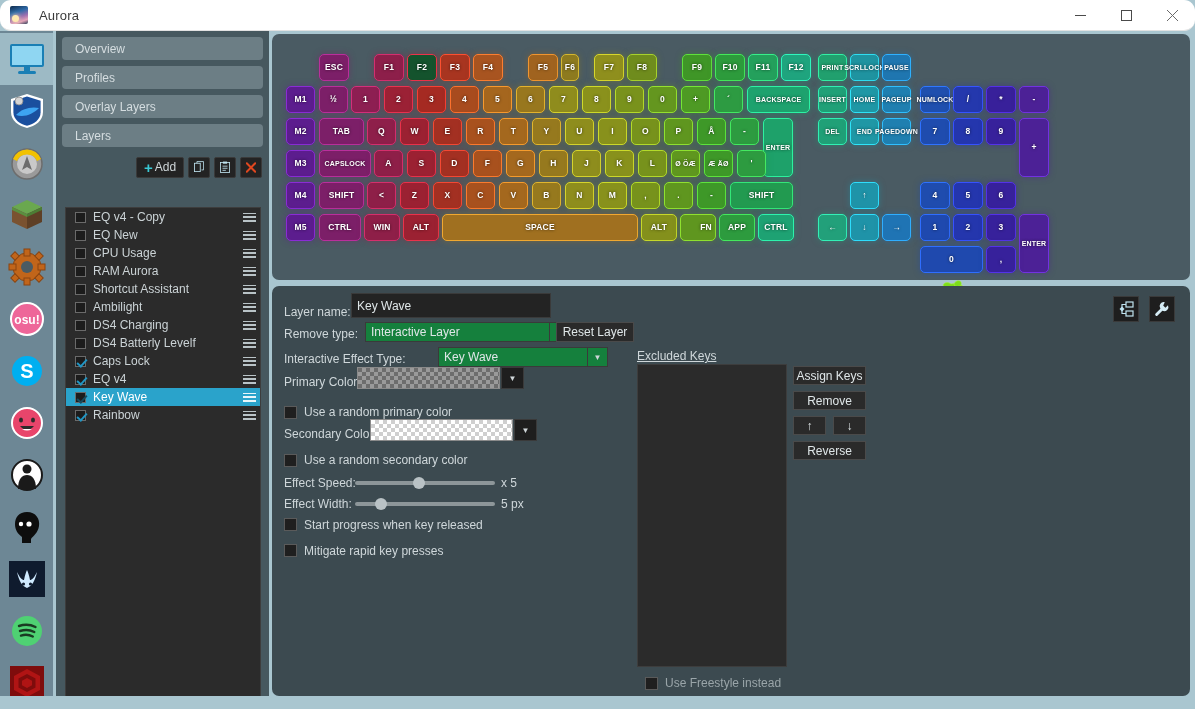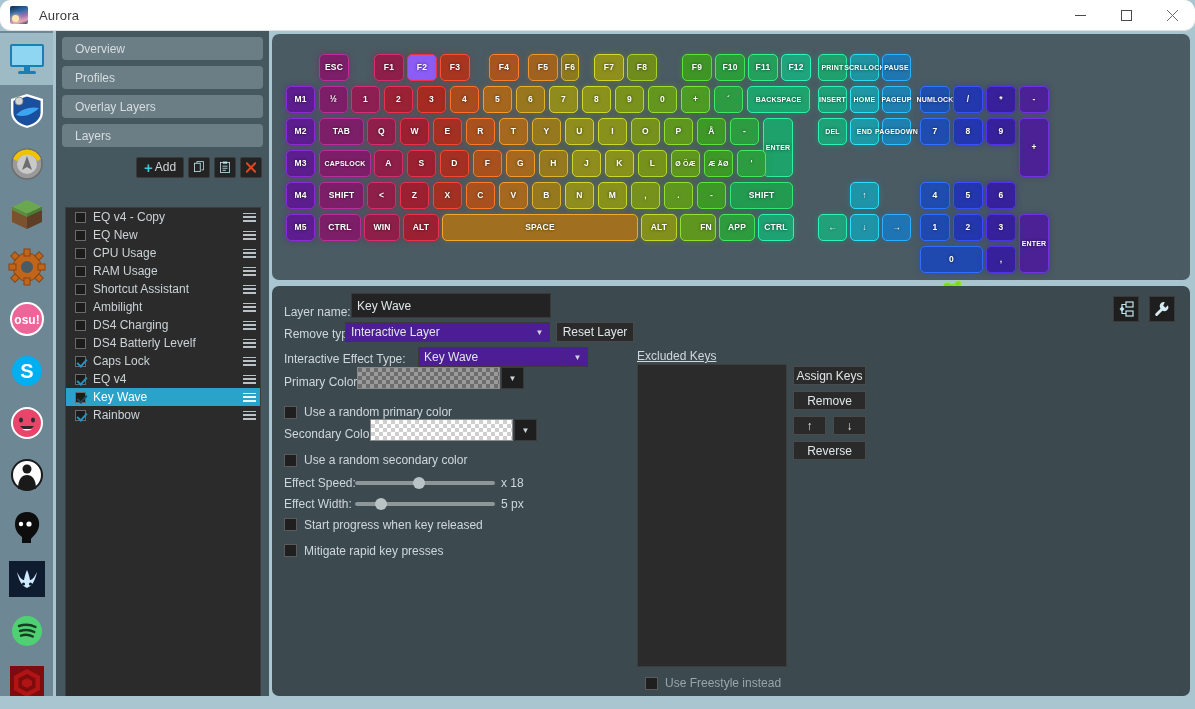--- a/index.html
+++ b/index.html
@@ -103,22 +103,22 @@
   #settings{
     position:absolute; left:272px; top:286px; width:918px; height:410px;
     background:#3c4a50; border-radius:7px;
   }
   .lbl{ position:absolute; color:#cfd7da; font-size:12px; }
   .tfield{
     position:absolute; background:#232323; border:1px solid #3a3a3a;
     color:#dfe6e8; font-size:12px; display:flex; align-items:center; padding-left:5px;
   }
   .combo{
-    position:absolute; background:#4c1d95; border:1px solid #3a3a3a;
-    display:flex; align-items:center; color:#dfe6e8; font-size:12px;
+    position:absolute; background:#15803d; border:1px solid #3a3a3a;
+    display:flex; align-items:center; color:#dfe6e8; font-size:12px;margin-left:20px;
   }
   .combo .ctext{ flex:1 1 auto; padding-left:5px;}
   .combo .carrow{
     width:20px; height:100%; border-left:1px solid #3a3a3a;
     display:flex; align-items:center; justify-content:center; font-size:8px; color:#cfd6d9;
   }
   .btn{
     position:absolute; background:#2a2a2a; border:1px solid #4a4a4a; color:#dfe6e8;
     font-size:12px; display:flex; align-items:center; justify-content:center;
   }
@@ -372,21 +372,21 @@
         <div class="lchk"></div>
         <div class="lname">CPU Usage</div>
         <div class="lham">
           <i></i>
           <i></i>
           <i></i>
         </div>
       </div>
       <div class="layer">
         <div class="lchk"></div>
-        <div class="lname">RAM Usage</div>
+        <div class="lname">RAM Aurora</div>
         <div class="lham">
           <i></i>
           <i></i>
           <i></i>
         </div>
       </div>
       <div class="layer">
         <div class="lchk"></div>
         <div class="lname">Shortcut Assistant</div>
         <div class="lham">
@@ -462,27 +462,27 @@
 </div>
 
 <div id="devicepanel">
   <div id="keyboard" style="position:absolute;left:8px;top:8px;width:790px;height:235px;">
       <div class="key" style="left: 39px; top: 12px; width: 30px; height: 27px; background: rgb(124, 31, 104); border-color: rgb(186, 47, 156); box-shadow: rgba(124, 31, 104, 0.5) 0px 0px 6px;">
         <span style="display:block">ESC</span>
       </div>
       <div class="key" style="left: 94px; top: 12px; width: 30px; height: 27px; background: rgb(141, 31, 74); border-color: rgb(212, 47, 111); box-shadow: rgba(141, 31, 74, 0.5) 0px 0px 6px;">
         <span style="display:block">F1</span>
       </div>
-      <div class="key" style="left: 127px; top: 12px; width: 30px; height: 27px; background: #8b5cf6; border-color: rgb(237, 50, 74); box-shadow: rgba(158, 33, 49, 0.5) 0px 0px 6px;">
+      <div class="key" style="left: 127px; top: 12px; width: 30px; height: 27px; background: #14532d; border-color: rgb(237, 50, 74); box-shadow: rgba(158, 33, 49, 0.5) 0px 0px 6px;">
         <span style="display:block">F2</span>
       </div>
       <div class="key" style="left: 160px; top: 12px; width: 30px; height: 27px; background: rgb(168, 53, 32); border-color: rgb(252, 80, 48); box-shadow: rgba(168, 53, 32, 0.5) 0px 0px 6px;">
         <span style="display:block">F3</span>
       </div>
-      <div class="key" style="left: 193px; top: 12px; width: 30px; height: 27px; background: rgb(168, 84, 32); border-color: rgb(252, 126, 48); box-shadow: rgba(168, 84, 32, 0.5) 0px 0px 6px; margin-left: 16px;">
+      <div class="key" style="left: 193px; top: 12px; width: 30px; height: 27px; background: rgb(168, 84, 32); border-color: rgb(252, 126, 48); box-shadow: rgba(168, 84, 32, 0.5) 0px 0px 6px;">
         <span style="display:block">F4</span>
       </div>
       <div class="key" style="left: 248px; top: 12px; width: 30px; height: 27px; background: rgb(160, 99, 31); border-color: rgb(240, 149, 47); box-shadow: rgba(160, 99, 31, 0.5) 0px 0px 6px;">
         <span style="display:block">F5</span>
       </div>
       <div class="key" style="left: 281px; top: 12px; width: 18px; height: 27px; background: rgb(141, 122, 31); border-color: rgb(212, 183, 47); box-shadow: rgba(141, 122, 31, 0.5) 0px 0px 6px;">
         <span style="display:block">F6</span>
       </div>
       <div class="key" style="left: 314px; top: 12px; width: 30px; height: 27px; background: rgb(143, 143, 29); border-color: rgb(215, 215, 44); box-shadow: rgba(143, 143, 29, 0.5) 0px 0px 6px;">
         <span style="display:block">F7</span>
@@ -856,21 +856,21 @@
   <div class="swarrow" style="left:242px; top:133px; width:23px; height:22px;">▼</div>
 
   <div class="chk" style="left:12px; top:168px;"></div>
   <div class="lbl" style="left:32px; top:167px;">Use a random secondary color</div>
 
   <div class="lbl" style="left:12px; top:190px;">Effect Speed:</div>
   <div class="slider" id="speed-slider" style="left:83px; top:190px; width:140px;">
     <div class="track"></div>
     <div class="thumb" style="left: 57.6px;"></div>
   </div>
-  <div class="lbl" style="left:229px; top:190px;">x 18</div>
+  <div class="lbl" style="left:229px; top:190px;">x 5</div>
 
   <div class="lbl" style="left:12px; top:211px;">Effect Width:</div>
   <div class="slider" id="width-slider" style="left:83px; top:211px; width:140px;">
     <div class="track"></div>
     <div class="thumb" style="left: 20.48px;"></div>
   </div>
   <div class="lbl" style="left:229px; top:211px;">5 px</div>
 
   <div class="chk" style="left:12px; top:232px;"></div>
   <div class="lbl" style="left:32px; top:232px;">Start progress when key released</div>

